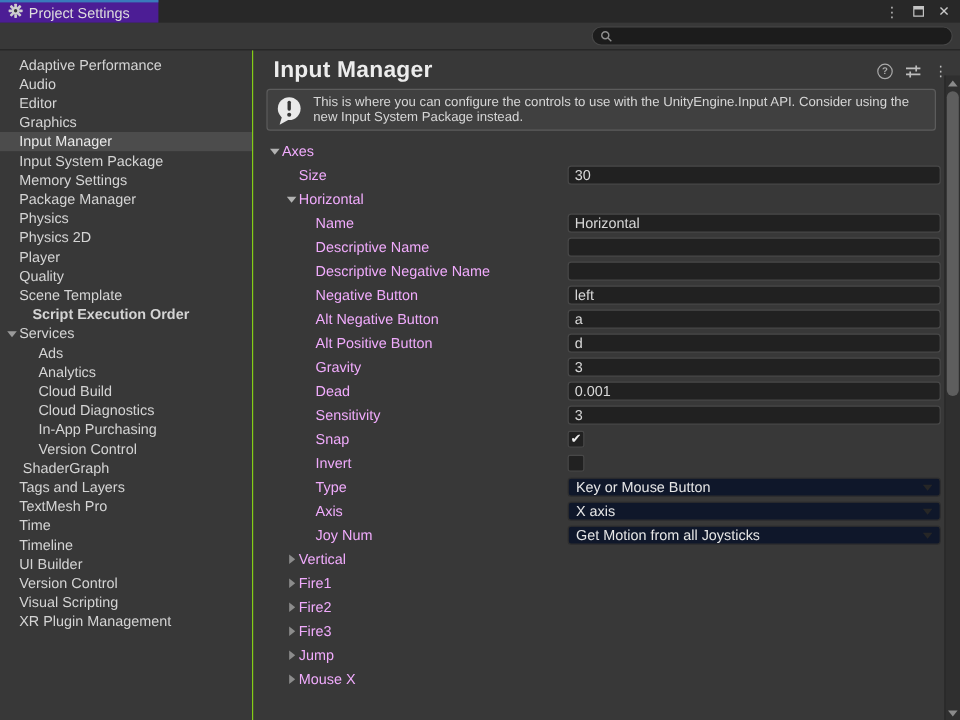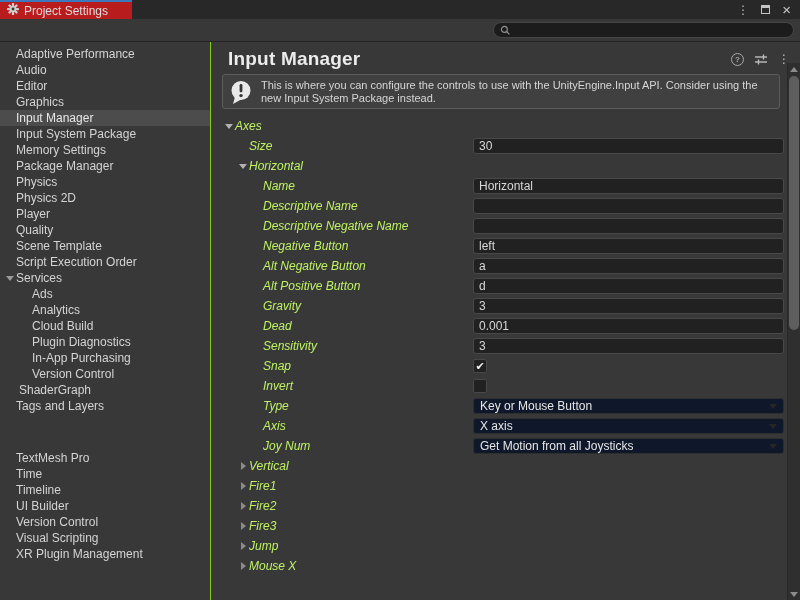--- a/index.html
+++ b/index.html
@@ -7,21 +7,21 @@
   body {
     font-family:"Liberation Sans","DejaVu Sans",sans-serif;
     font-size:12px; color:#d2d2d2; background:#383838;
     -webkit-font-smoothing:antialiased;
   }
   .window { width:800px; height:600px; display:flex; flex-direction:column; background:#383838; }
 
   
   .tabbar { height:19px; background:#282828; display:flex; align-items:stretch; flex:none; }
   .tab {
-    width:132px; background:#b91c1c; border-top:2px solid #3a79bb;
+    width:132px; background:#4c1d95; border-top:2px solid #3a79bb;
     display:flex; align-items:center; gap:5px; padding-left:7px;
     color:#dedede; font-size:12px;
   }
   .win-controls { margin-left:auto; display:flex; align-items:center; gap:12px; padding-right:9px; color:#c4c4c4; }
   .kebab { font-size:12px; letter-spacing:0; line-height:1; color:#bdbdbd; }
   .maxbox { width:9px; height:9px; border:1px solid #c4c4c4; border-top-width:3px; display:inline-block; }
   .closex { font-size:15px; line-height:1; color:#c9c9c9; }
 
   
   .toolbar { height:23px; background:#383838; border-bottom:1px solid #242424; display:flex; align-items:center; justify-content:flex-end; padding-right:6px; flex:none; }
@@ -53,21 +53,21 @@
     display:flex; align-items:center; gap:7px; padding:3px 10px 3px 5px;
   }
   .helpbox-text { font-size:11px; line-height:13px; color:#d6d6d6; }
 
   .rows { padding-right:16px; }
   .irow { height:20px; display:flex; align-items:center; }
   .irow-labels { width:262px; flex:none; display:flex; align-items:center; overflow:hidden; }
   .fold-slot { width:12px; flex:none; display:flex; align-items:center; justify-content:center; }
   .fold-open { width:0; height:0; border-left:4px solid transparent; border-right:4px solid transparent; border-top:5px solid #b2b2b2; }
   .fold-closed { width:0; height:0; border-top:4px solid transparent; border-bottom:4px solid transparent; border-left:5px solid #8c8c8c; }
-  .row-label { white-space:nowrap; color:#bef264;font-style:italic; }
+  .row-label { white-space:nowrap; color:#f0abfc; }
   .irow-field { flex:1; display:flex; align-items:center; min-width:0; }
   .tfield {
     flex:1; height:16px; background:#212121; border:1px solid #484848; border-radius:3px;
     color:#d8d8d8; font-size:12px; font-family:inherit; padding:0 5px; outline:none; min-width:0;
   }
   .checkbox {
     width:14px; height:14px; background:#212121; border:1px solid #484848; border-radius:2px;
     display:flex; align-items:center; justify-content:center; color:#ededed; font-size:11px; line-height:1;
   }
   .dropdown {
@@ -177,21 +177,21 @@
           <span>Player</span>
         </div>
         <div class="side-item" style="padding-left: 0px;">
           <span class="side-fold"></span>
           <span>Quality</span>
         </div>
         <div class="side-item" style="padding-left: 0px;">
           <span class="side-fold"></span>
           <span>Scene Template</span>
         </div>
-        <div class="side-item" style="padding-left: 0px;">
+        <div class="side-item" style="padding-left: 11px; font-weight: bold;">
           <span class="side-fold"></span>
           <span>Script Execution Order</span>
         </div>
         <div class="side-item" style="padding-left: 0px;">
           <span class="side-fold">
             <span class="tri-open"></span>
           </span>
           <span>Services</span>
         </div>
         <div class="side-item" style="padding-left: 16px;">
@@ -201,39 +201,39 @@
         <div class="side-item" style="padding-left: 16px;">
           <span class="side-fold"></span>
           <span>Analytics</span>
         </div>
         <div class="side-item" style="padding-left: 16px;">
           <span class="side-fold"></span>
           <span>Cloud Build</span>
         </div>
         <div class="side-item" style="padding-left: 16px;">
           <span class="side-fold"></span>
-          <span>Plugin Diagnostics</span>
+          <span>Cloud Diagnostics</span>
         </div>
         <div class="side-item" style="padding-left: 16px;">
           <span class="side-fold"></span>
           <span>In-App Purchasing</span>
         </div>
         <div class="side-item" style="padding-left: 16px;">
           <span class="side-fold"></span>
           <span>Version Control</span>
         </div>
         <div class="side-item" style="padding-left: 3px;">
           <span class="side-fold"></span>
           <span>ShaderGraph</span>
         </div>
         <div class="side-item" style="padding-left: 0px;">
           <span class="side-fold"></span>
           <span>Tags and Layers</span>
         </div>
-        <div class="side-item" style="padding-left: 0px; margin-top: 36px;">
+        <div class="side-item" style="padding-left: 0px;">
           <span class="side-fold"></span>
           <span>TextMesh Pro</span>
         </div>
         <div class="side-item" style="padding-left: 0px;">
           <span class="side-fold"></span>
           <span>Time</span>
         </div>
         <div class="side-item" style="padding-left: 0px;">
           <span class="side-fold"></span>
           <span>Timeline</span>

